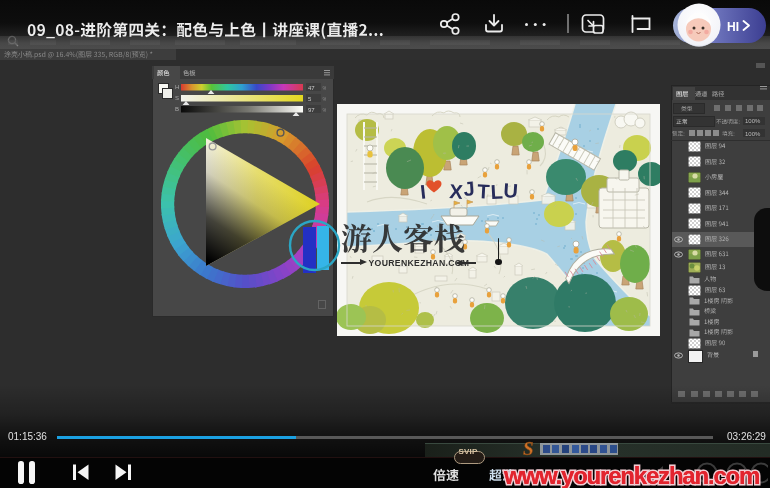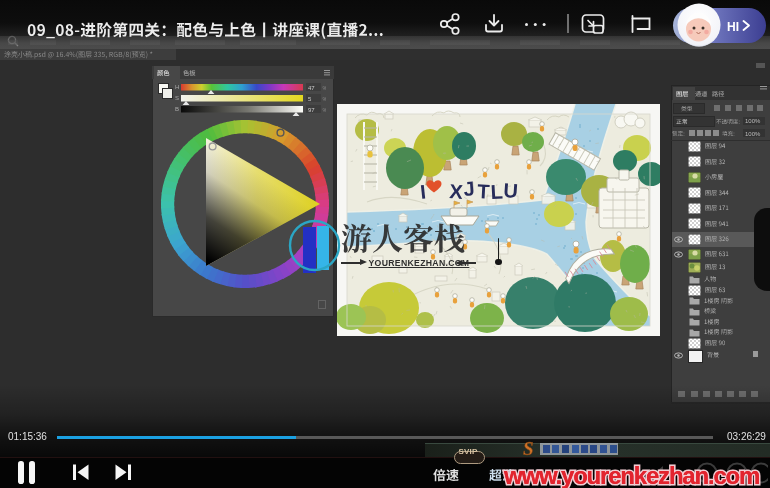--- a/index.html
+++ b/index.html
@@ -582,21 +582,21 @@
 </svg>
 <svg class="abs" style="left:340px;top:219.0px;z-index:7;" width="127" height="43" viewBox="0 0 127 43">
       <path d="M11.5 4.7 11.2 4.9C12.0 6.1 13.0 8.1 13.2 9.7C16.0 12.0 19.1 6.6 11.5 4.7ZM2.1 11.8 1.9 12.0C2.9 13.1 3.8 14.9 4.0 16.5C6.8 18.7 9.7 13.1 2.1 11.8ZM3.6 4.9 3.3 5.1C4.3 6.4 5.5 8.2 5.8 9.9C8.9 12.0 11.6 6.2 3.6 4.9ZM3.2 24.3C2.9 24.3 1.9 24.3 1.9 24.3V24.9C2.5 25.0 3.0 25.1 3.4 25.4C4.1 25.9 4.3 28.8 3.7 32.1C3.9 33.2 4.6 33.7 5.2 33.7C6.6 33.7 7.6 32.7 7.7 31.2C7.8 28.4 6.6 27.2 6.5 25.5C6.5 24.8 6.7 23.7 6.9 22.8C7.2 21.4 8.9 15.4 9.8 12.1L9.3 12.0C4.7 22.6 4.7 22.6 4.1 23.7C3.8 24.3 3.7 24.3 3.2 24.3ZM18.0 8.0 16.5 10.3H8.8L9.0 11.2H11.3V14.7C11.3 20.0 11.0 27.4 7.7 33.4L8.0 33.7C13.2 29.1 14.2 22.3 14.4 17.1H16.3C16.2 25.7 15.9 29.2 15.2 29.9C15.0 30.2 14.8 30.2 14.3 30.2C13.8 30.2 12.6 30.2 11.8 30.1V30.6C12.7 30.8 13.4 31.1 13.8 31.5C14.1 32.0 14.2 32.7 14.1 33.7C15.5 33.7 16.7 33.4 17.5 32.5C18.9 31.2 19.2 27.9 19.3 17.6C20.0 17.5 20.3 17.3 20.6 17.1L17.6 14.5L15.9 16.2H14.5L14.5 14.7V11.2H19.8L20.2 11.1C19.8 12.5 19.3 13.8 18.8 14.9L19.1 15.3C20.3 14.1 21.5 12.6 22.5 11.2H30.7C31.1 11.2 31.4 11.0 31.5 10.7C30.3 9.5 28.3 7.9 28.3 7.9L26.6 10.3H23.1C23.9 9.0 24.6 7.7 25.1 6.6C25.7 6.6 26.0 6.4 26.1 6.1L21.6 4.7C21.3 6.2 20.9 8.3 20.4 10.3C19.4 9.3 18.0 8.0 18.0 8.0ZM28.8 19.5 27.3 21.8H26.5V19.4C27.1 19.3 27.4 19.1 27.5 18.6L25.8 18.5C27.1 17.7 28.6 16.6 29.6 15.9C30.2 15.8 30.6 15.8 30.8 15.5L27.9 12.9L26.2 14.5H20.7L21.0 15.4H26.2C25.9 16.4 25.4 17.5 24.9 18.4L23.3 18.3V21.8H19.7L19.9 22.7H23.3V29.8C23.3 30.2 23.2 30.3 22.8 30.3C22.3 30.3 20.1 30.1 20.1 30.1V30.6C21.3 30.8 21.8 31.1 22.1 31.6C22.5 32.1 22.5 32.9 22.6 33.9C26.0 33.5 26.4 32.3 26.5 30.0V22.7H30.6C31.0 22.7 31.3 22.5 31.4 22.2C30.5 21.1 28.8 19.5 28.8 19.5Z M48.1 6.5C48.9 6.4 49.1 6.1 49.2 5.7L44.1 5.2C44.1 15.0 44.4 25.0 33.0 33.3L33.4 33.7C45.0 28.2 47.2 20.2 47.8 12.3C48.6 22.2 50.9 29.5 58.7 33.6C59.1 31.6 60.3 30.3 62.2 29.9L62.2 29.6C51.6 25.7 48.7 18.4 48.1 6.5Z M74.1 25.2H83.2V30.6H74.1ZM74.5 24.3 72.7 23.7C74.8 22.9 76.9 22.0 78.7 21.0C80.1 22.0 81.8 22.9 83.5 23.6L82.9 24.3ZM68.4 7.2H68.0C68.0 8.9 66.8 10.5 65.7 11.0C64.8 11.5 64.1 12.4 64.5 13.5C64.9 14.6 66.4 14.8 67.4 14.2C68.5 13.5 69.2 12.0 69.0 9.8H73.8C71.8 14.2 68.6 17.9 65.6 20.1L65.9 20.5C68.7 19.4 71.5 17.9 74.0 15.7C74.7 17.1 75.6 18.2 76.7 19.3C73.2 21.9 68.8 24.2 64.0 25.7L64.2 26.0C66.3 25.6 68.5 25.1 70.5 24.4V33.7H71.2C73.0 33.7 74.1 32.9 74.1 32.6V31.5H83.2V33.5H83.8C84.9 33.5 86.8 32.8 86.8 32.6V25.7C87.3 25.5 87.7 25.3 87.9 25.1L87.8 25.1C88.6 25.3 89.4 25.5 90.2 25.6C90.6 23.9 91.6 22.7 93.1 22.3L93.1 21.9C89.0 21.6 84.8 20.8 81.2 19.4C83.2 18.0 85.0 16.5 86.3 14.8C87.1 14.8 87.6 14.7 87.9 14.4L84.3 11.0L81.9 13.1H76.5L77.3 12.1C77.9 12.2 78.4 12.0 78.6 11.6L74.5 9.8H88.1C87.9 11.0 87.6 12.5 87.4 13.5L87.7 13.7C89.0 12.9 90.7 11.5 91.7 10.5C92.4 10.5 92.7 10.4 92.9 10.1L89.7 7.1L87.8 8.9H79.6C81.6 8.1 81.8 4.4 75.5 4.7L75.3 4.9C76.3 5.7 77.3 7.3 77.4 8.6C77.6 8.8 77.8 8.9 78.0 8.9H68.9C68.8 8.4 68.6 7.8 68.4 7.2ZM81.8 14.0C80.9 15.3 79.7 16.7 78.2 18.0C76.8 17.2 75.6 16.2 74.6 15.2L75.7 14.0Z M114.5 5.2 109.8 4.7C109.8 7.8 109.9 10.8 110.1 13.5L106.2 14.0L106.6 14.8L110.2 14.4C110.4 16.1 110.6 17.6 110.9 19.1L106.4 19.7C106.2 18.4 105.2 16.9 102.6 15.6V13.0H107.1C107.5 13.0 107.8 12.8 107.9 12.5C106.8 11.3 104.8 9.5 104.8 9.5L103.0 12.1H102.6V5.9C103.4 5.8 103.6 5.5 103.7 5.0L99.2 4.6V12.1H95.0L95.2 13.0H98.8C98.1 17.7 96.7 22.6 94.4 26.2L94.8 26.6C96.6 25.0 98.0 23.2 99.2 21.1V33.8H99.9C101.2 33.8 102.6 33.0 102.6 32.7V16.8C103.2 18.2 103.7 19.8 103.8 21.3C105.0 22.5 106.5 21.6 106.5 20.1L106.6 20.6L111.1 20.0C111.7 22.3 112.4 24.5 113.5 26.4C110.8 29.0 107.7 31.0 104.3 32.6L104.5 33.0C108.4 32.0 111.8 30.6 114.9 28.5C115.9 29.9 117.2 31.2 118.7 32.3C120.3 33.5 122.9 34.6 124.2 33.1C124.6 32.6 124.5 31.8 123.3 30.1L124.0 24.9L123.7 24.8C123.1 26.2 122.2 27.9 121.7 28.7C121.4 29.3 121.1 29.3 120.6 28.9C119.5 28.1 118.5 27.3 117.7 26.3C119.2 25.0 120.7 23.5 122.0 21.7C122.7 21.9 123.1 21.7 123.3 21.4L118.9 19.0L123.4 18.5C123.7 18.4 124.1 18.2 124.1 17.9C122.6 16.8 120.1 15.4 120.1 15.4L118.3 18.2L114.3 18.7C114.0 17.2 113.8 15.7 113.7 14.0L121.9 13.1C122.3 13.1 122.7 12.9 122.7 12.5C121.5 11.7 119.7 10.7 119.0 10.3C120.3 9.1 119.7 6.1 114.1 5.8L113.8 6.0C114.9 7.1 116.2 8.8 116.5 10.4C117.2 10.8 117.8 10.8 118.4 10.7L117.0 12.8L113.6 13.2C113.4 10.9 113.4 8.5 113.4 6.0C114.2 5.9 114.5 5.6 114.5 5.2ZM118.9 19.0C118.0 20.7 117.0 22.2 116.0 23.6C115.4 22.3 114.9 21.0 114.6 19.6Z" fill="#2e2e2e" fill-opacity="0.94"></path>
     </svg>
 <div class="abs" style="left:341px;top:262px;width:20px;height:2.4px;background:#2e2e2e;z-index:7;"></div>
 <div class="abs" style="left:462px;top:262px;width:14px;height:2.4px;background:#2e2e2e;z-index:7;"></div>
     <div class="abs" style="left:455px;top:259.5px;width:0;height:0;z-index:7;border-right:7px solid #2e2e2e;border-top:3.8px solid transparent;border-bottom:3.8px solid transparent;"></div>
 <div class="abs" style="left:360px;top:259.4px;width:0;height:0;z-index:7;border-left:7px solid #2e2e2e;border-top:3.8px solid transparent;border-bottom:3.8px solid transparent;"></div>
 <div class="abs" style="left:497.6px;top:238px;width:1.9px;height:22px;background:#1c1c1c;z-index:7;border-radius:1px;"></div>
 <div class="abs" style="left:495.4px;top:258.8px;width:6.4px;height:6.4px;background:#151515;border-radius:50%;z-index:7;"></div>
-<div class="abs" style="z-index:7;left:368.5px;top:258px;font:bold 8.7px 'Liberation Sans';color:#2e2e2e;letter-spacing:0.3px;text-decoration:underline;">YOURENKEZHAN.COM</div>
+<div class="abs" style="z-index:7;left:368.5px;top:258px;font:bold 8.7px 'Liberation Sans';color:#2e2e2e;letter-spacing:0.3px;">YOURENKEZHAN.COM</div>
 <div class="abs" style="left:671px;top:85px;width:99px;height:318px;background:#3e3e3e;border-top:1px solid #242424;border-left:1px solid #242424;box-sizing:border-box;"></div>
 <div class="abs" style="left:672px;top:86px;width:98px;height:14px;background:#323232;"></div>
 <div class="abs" style="left:673px;top:87px;width:22px;height:13px;background:#424242;"></div>
 <svg class="abs" style="left:675px;top:90.3px;" width="15" height="10" viewBox="0 0 15 10">
       <path d="M1.4 1.2V6.8H2.2V6.5H6.0V6.8H6.8V1.2ZM2.6 5.3C3.5 5.4 4.5 5.7 5.1 5.9H2.2V4.0C2.3 4.2 2.4 4.4 2.4 4.5C2.8 4.5 3.1 4.4 3.4 4.2L3.2 4.5C3.7 4.7 4.4 4.9 4.8 5.0L5.1 4.6C4.7 4.4 4.1 4.3 3.6 4.1C3.8 4.1 4.0 4.0 4.1 3.9C4.6 4.2 5.1 4.3 5.7 4.5C5.8 4.3 5.9 4.1 6.0 4.0V5.9H5.2L5.5 5.4C4.9 5.2 3.8 4.9 3.0 4.9ZM3.5 1.8C3.2 2.3 2.7 2.7 2.2 3.0C2.3 3.1 2.6 3.3 2.7 3.5C2.8 3.4 2.9 3.3 3.1 3.2C3.2 3.3 3.3 3.4 3.5 3.5C3.1 3.7 2.6 3.8 2.2 3.9V1.8ZM3.6 1.8H6.0V3.9C5.6 3.8 5.2 3.7 4.8 3.5C5.2 3.3 5.5 2.9 5.8 2.5L5.4 2.3L5.3 2.3H3.9C4.0 2.2 4.1 2.1 4.1 2.0ZM4.1 3.2C3.9 3.1 3.7 3.0 3.5 2.9H4.7C4.5 3.0 4.3 3.1 4.1 3.2Z M9.1 3.4V4.0H12.6V3.4ZM8.7 1.8H12.0V2.3H8.7ZM7.9 1.2V3.0C7.9 4.0 7.9 5.4 7.3 6.4C7.5 6.4 7.9 6.6 8.0 6.7C8.6 5.7 8.7 4.1 8.7 3.0V3.0H12.8V1.2ZM11.4 5.4 11.7 5.9 10.0 6.0C10.2 5.7 10.4 5.4 10.6 5.1H12.1ZM9.1 6.7C9.4 6.6 9.7 6.6 12.0 6.4C12.1 6.6 12.2 6.7 12.2 6.8L12.9 6.5C12.8 6.1 12.4 5.5 12.1 5.1H13.1V4.4H8.8V5.1H9.7C9.5 5.4 9.3 5.7 9.2 5.8C9.1 6.0 9.0 6.1 8.9 6.1C8.9 6.3 9.1 6.6 9.1 6.7Z" fill="#d0d0d0"></path>
     </svg>
 <svg class="abs" style="left:694px;top:90.3px;" width="15" height="10" viewBox="0 0 15 10">
       <path d="M1.3 1.6C1.7 1.9 2.1 2.4 2.4 2.7L2.9 2.2C2.7 1.9 2.2 1.5 1.8 1.2ZM2.7 3.3H1.2V4.0H2.0V5.5C1.7 5.6 1.4 5.8 1.2 6.1L1.6 6.7C1.9 6.3 2.2 6.0 2.4 6.0C2.5 6.0 2.7 6.2 3.0 6.3C3.4 6.6 3.9 6.6 4.7 6.6C5.3 6.6 6.4 6.6 6.8 6.6C6.9 6.4 7.0 6.0 7.0 5.9C6.4 5.9 5.4 6.0 4.7 6.0C4.0 6.0 3.5 6.0 3.1 5.7C2.9 5.6 2.8 5.5 2.7 5.5ZM3.3 1.1V1.7H5.5C5.3 1.8 5.2 1.9 5.0 2.0C4.7 1.9 4.4 1.8 4.2 1.7L3.7 2.1C4.0 2.2 4.3 2.4 4.6 2.5H3.2V5.7H3.9V4.8H4.6V5.7H5.3V4.8H6.0V5.0C6.0 5.1 6.0 5.1 6.0 5.1C5.9 5.1 5.7 5.1 5.5 5.1C5.6 5.3 5.6 5.5 5.7 5.7C6.0 5.7 6.3 5.7 6.5 5.6C6.7 5.5 6.8 5.4 6.8 5.1V2.5H5.9L5.9 2.5L5.6 2.3C6.0 2.1 6.4 1.7 6.7 1.4L6.3 1.1L6.2 1.1ZM6.0 3.0V3.4H5.3V3.0ZM3.9 3.9H4.6V4.2H3.9ZM3.9 3.4V3.0H4.6V3.4ZM6.0 3.9V4.2H5.3V3.9Z M7.5 1.5C7.8 1.9 8.2 2.3 8.3 2.6L8.9 2.2C8.8 1.9 8.4 1.5 8.0 1.2ZM10.2 4.0H11.9V4.3H10.2ZM10.2 4.8H11.9V5.1H10.2ZM10.2 3.2H11.9V3.5H10.2ZM9.5 2.6V5.7H12.7V2.6H11.2L11.4 2.3H13.1V1.7H12.1L12.5 1.1L11.8 0.9C11.7 1.2 11.5 1.5 11.4 1.7H10.4L10.7 1.5C10.6 1.4 10.4 1.1 10.3 0.9L9.7 1.1C9.8 1.3 9.9 1.5 10.0 1.7H9.1V2.3H10.6L10.5 2.6ZM8.9 3.2H7.5V3.8H8.2V5.5C7.9 5.7 7.6 5.9 7.4 6.2L7.8 6.8C8.1 6.4 8.4 6.1 8.6 6.1C8.8 6.1 9.0 6.2 9.3 6.4C9.7 6.6 10.3 6.7 11.0 6.7C11.6 6.7 12.6 6.6 13.0 6.6C13.0 6.4 13.2 6.1 13.2 5.9C12.6 6.0 11.7 6.0 11.0 6.0C10.4 6.0 9.8 6.0 9.4 5.8C9.2 5.7 9.1 5.6 8.9 5.5Z" fill="#8f8f8f"></path>
     </svg>
 <svg class="abs" style="left:711px;top:90.3px;" width="15" height="10" viewBox="0 0 15 10">

